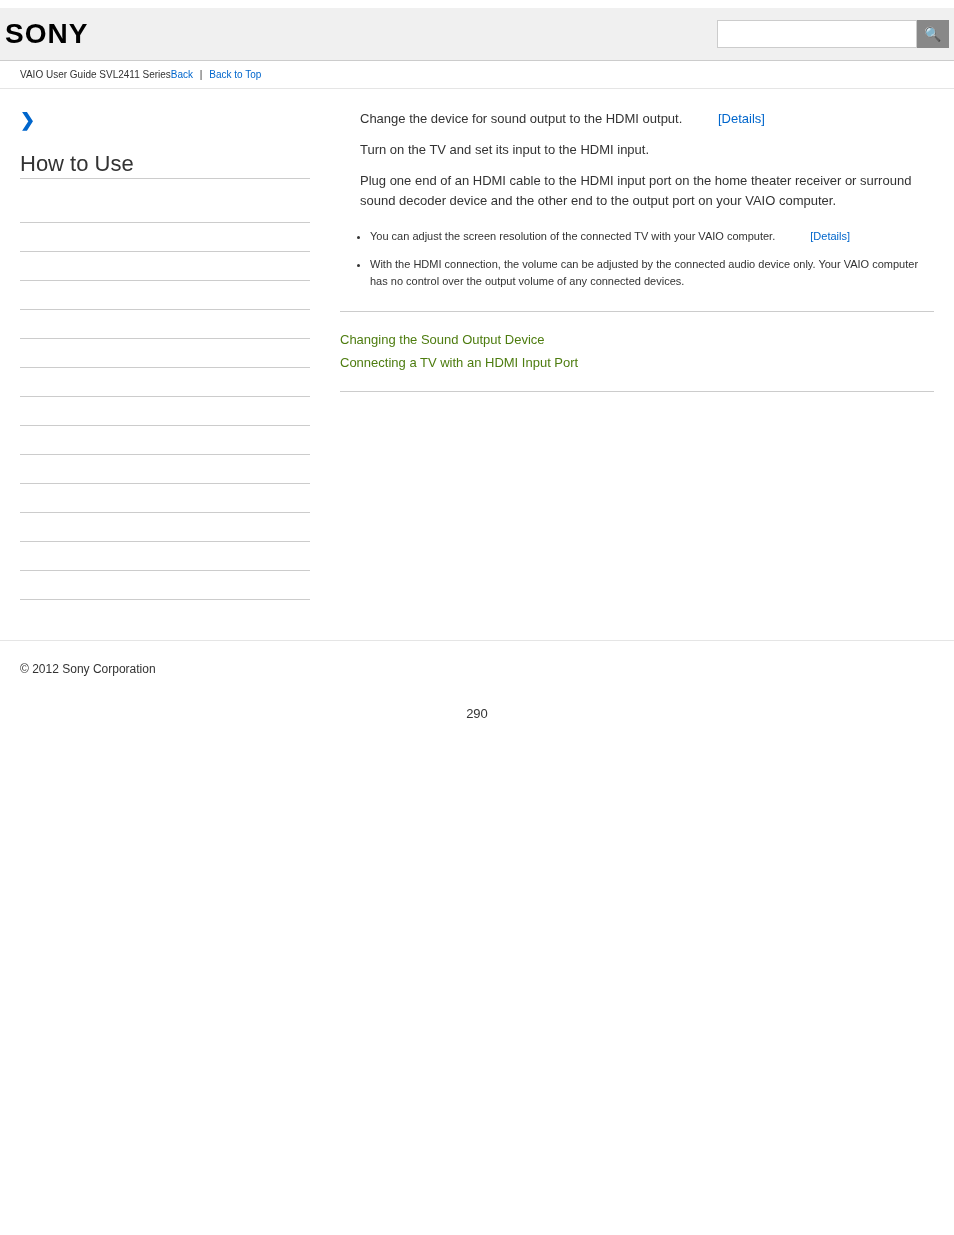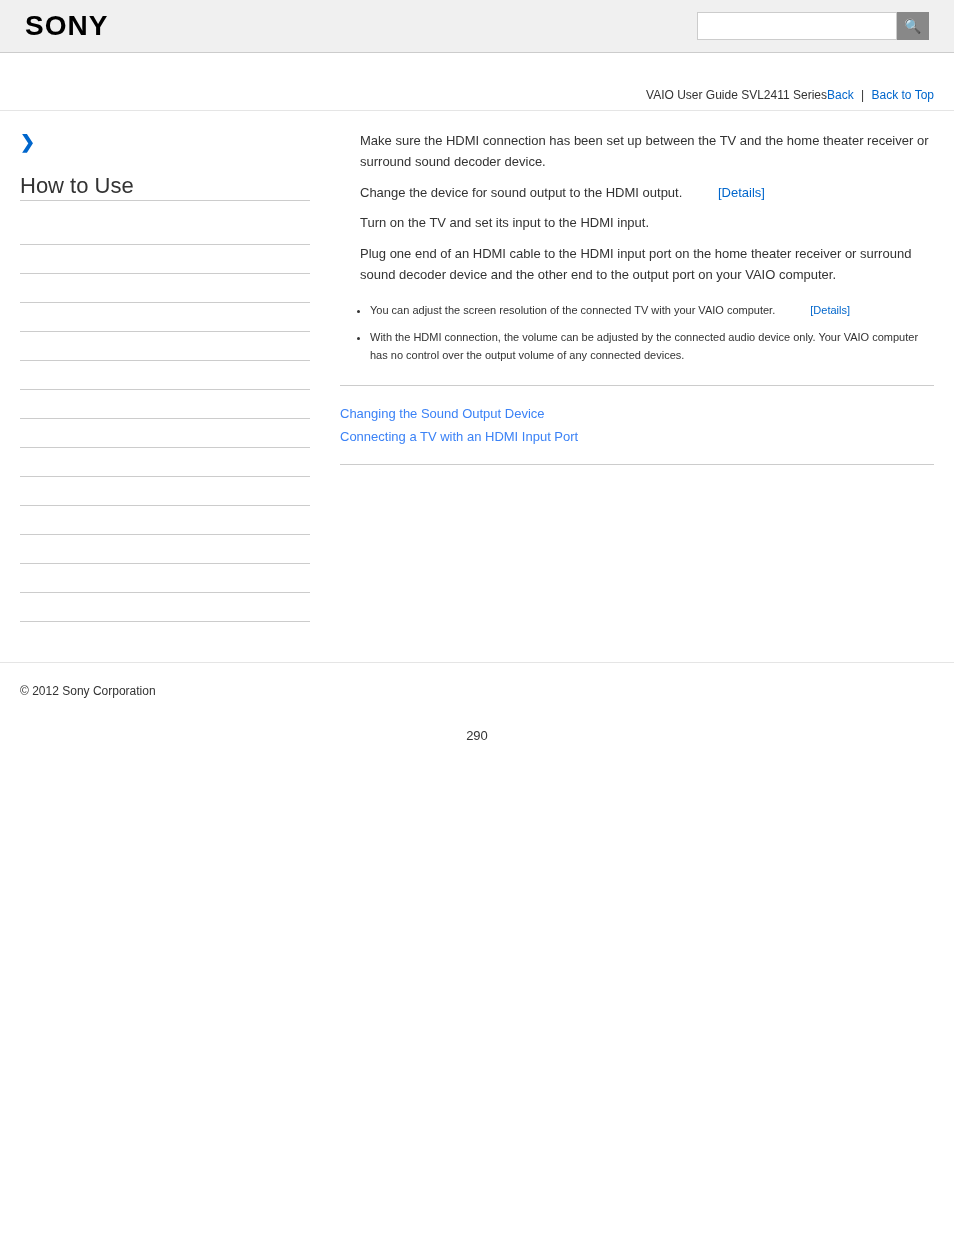--- a/index.html
+++ b/index.html
@@ -9,24 +9,25 @@
       color: #333;
       background: #fff;
       width: 954px;
       min-height: 1235px;
     }
 
     
     .header {
       background: #f0f0f0;
       border-bottom: 1px solid #ccc;
-      padding: 10px 25px;
+      padding: 10px 5px;
       display: flex;
       align-items: center;
       justify-content: space-between;
+      margin-top: 8px;
     }
     .sony-logo {
       font-size: 28px;
       font-weight: bold;
       font-family: Arial, sans-serif;
       color: #000;
       letter-spacing: 1px;
     }
     .search-container {
       display: flex;
@@ -51,24 +52,23 @@
       justify-content: center;
       color: #fff;
       font-size: 14px;
     }
 
     
     .breadcrumb-bar {
       padding: 8px 20px;
       display: flex;
       align-items: center;
-      justify-content: flex-end;
+      justify-content: flex-start;
       border-bottom: 1px solid #e5e5e5;
-      font-size: 12px;
-      margin-top: 27px;
+      font-size: 10px;
     }
     .breadcrumb-left {
       color: #333;
     }
     .breadcrumb-right a {
       color: #0066cc;
       text-decoration: none;
     }
     .breadcrumb-separator { color: #333; margin: 0 4px; }
 
@@ -167,21 +167,21 @@
       border: none;
       border-top: 1px solid #ccc;
       margin: 16px 0;
     }
 
     .related-links {
       margin-bottom: 10px;
     }
     .related-links a {
       display: block;
-      color: #3b82f6;
+      color: #4d7c0f;
       text-decoration: none;
       font-size: 13px;
       line-height: 1.8;
     }
 
     
     .footer {
       padding: 20px;
       border-top: 1px solid #e5e5e5;
       margin-top: 20px;
@@ -270,23 +270,20 @@
           <a href="#">&nbsp;</a>
         </li>
     </ul>
   </div>
 
   <div class="main-content">
 
     <div class="steps-container">
       <ul class="steps-list">
         <li>
-          <span>Make sure the HDMI connection has been set up between the TV and the home theater receiver or surround sound decoder device.</span>
-        </li>
-        <li>
           <span>Change the device for sound output to the HDMI output.</span>
           <a href="#" class="link-blue">[Details]</a>
         </li>
         <li>
           <span>Turn on the TV and set its input to the HDMI input.</span>
         </li>
         <li>
           <span>Plug one end of an HDMI cable to the HDMI input port on the home theater receiver or surround sound decoder device and the other end to the        output port on your VAIO computer.</span>
         </li>
       </ul>

